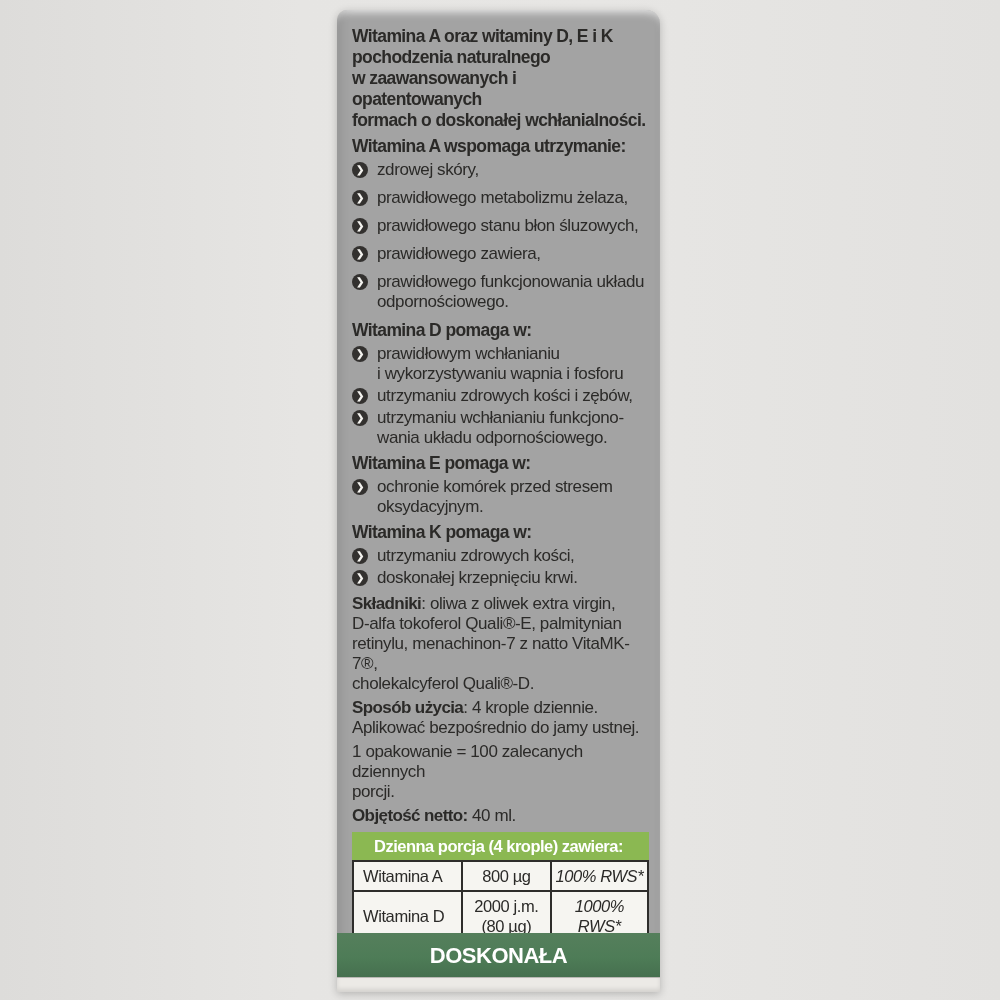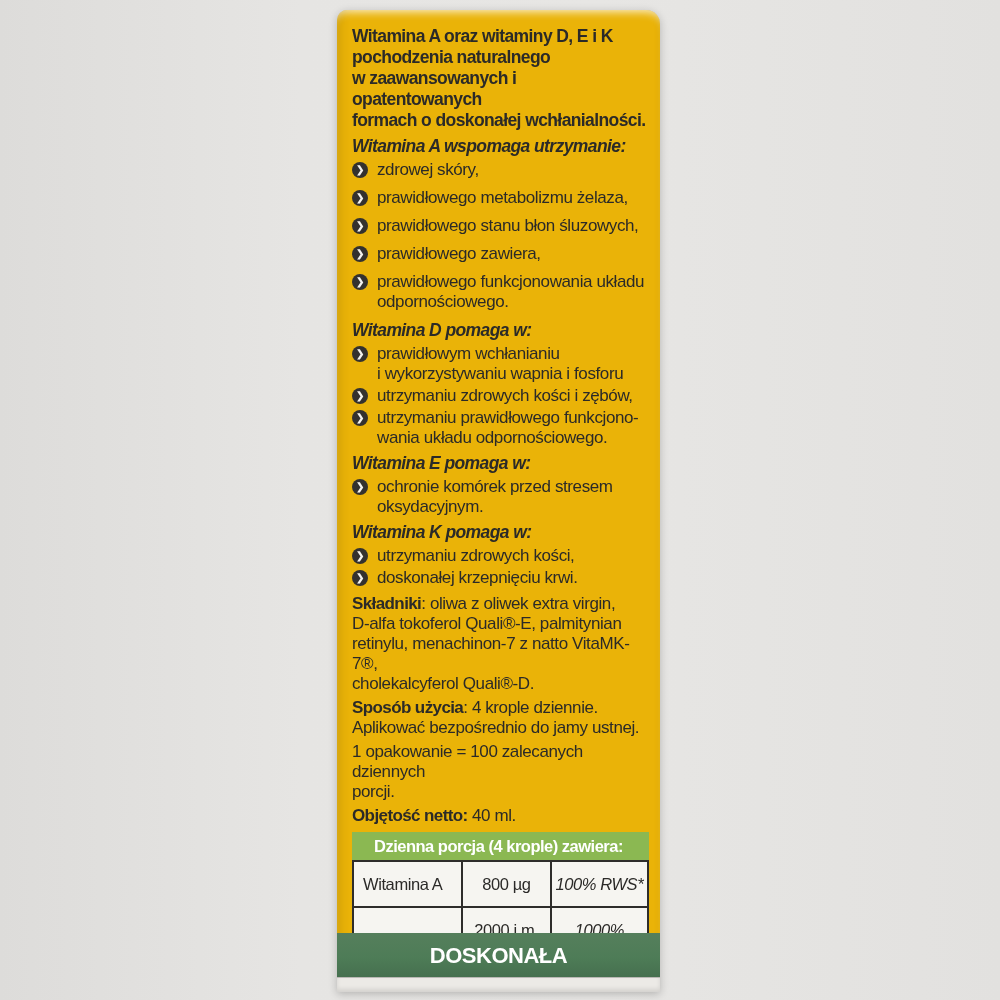--- a/index.html
+++ b/index.html
@@ -11,21 +11,21 @@
     position:relative;
   }
   .backdrop{
     position:absolute;inset:0;
     background:linear-gradient(90deg,#dddcda 0%,#e6e5e3 30%,#e7e6e4 60%,#e2e1df 100%);
   }
   .panel{
     position:absolute;
     left:337px;top:10px;
     width:323px;height:982px;
-    background:#eab308;
+    background:#a3a3a3;
     border-radius:10px 14px 0 0;
     box-shadow:0 2px 8px rgba(0,0,0,0.22), inset 12px 0 10px -8px rgba(0,0,0,0.10), inset -6px 0 8px -6px rgba(0,0,0,0.06), inset 0 8px 8px -6px rgba(255,255,255,0.8);
     overflow:hidden;
   }
   .content{
     padding:16px 12px 0 15px;
     color:#2b2a28;
     font-size:17px;
     line-height:20px;
     letter-spacing:-0.4px;
@@ -36,21 +36,20 @@
     line-height:21px;
     letter-spacing:-0.6px;
     white-space:pre-line;
   }
   .sec-heading{
     font-weight:700;
     font-size:17.5px;
     letter-spacing:-0.6px;
     margin-top:5px;
     margin-bottom:4px;
-    font-style:italic;
   }
   .bullet-row{
     display:flex;
     align-items:flex-start;
     margin-bottom:2px;
   }
   .sec-a .bullet-row{margin-bottom:8px;}
   .bullet-icon{
     flex:0 0 16px;
     width:16px;height:16px;
@@ -87,21 +86,21 @@
   table{
     border-collapse:collapse;
     width:100%;
     background:#f6f5f1;
   }
   td{
     border:2px solid #2e2d2b;
     font-size:16.5px;
     letter-spacing:-0.4px;
     color:#2b2a28;
-    padding:12px 2px;
+    padding:4px 2px;
     text-align:center;
     line-height:20px;
   }
   td.name{
     text-align:left;
     padding-left:9px;
     width:37%;
   }
   td.amount{width:30%;}
   td.rws{width:33%;font-style:italic;}
@@ -170,21 +169,21 @@
         <span class="bullet-icon">❯</span>
         <span class="bullet-text">prawidłowym wchłanianiu
 i wykorzystywaniu wapnia i fosforu</span>
       </div>
       <div class="bullet-row">
         <span class="bullet-icon">❯</span>
         <span class="bullet-text">utrzymaniu zdrowych kości i zębów,</span>
       </div>
       <div class="bullet-row">
         <span class="bullet-icon">❯</span>
-        <span class="bullet-text">utrzymaniu prawidłowego funkcjono-
+        <span class="bullet-text">utrzymaniu wchłanianiu funkcjono-
 wania układu odpornościowego.</span>
       </div>
     </div>
 
     <div class="section">
       <div class="sec-heading">Witamina E pomaga w:</div>
       <div class="bullet-row">
         <span class="bullet-icon">❯</span>
         <span class="bullet-text">ochronie komórek przed stresem
 oksydacyjnym.</span>

